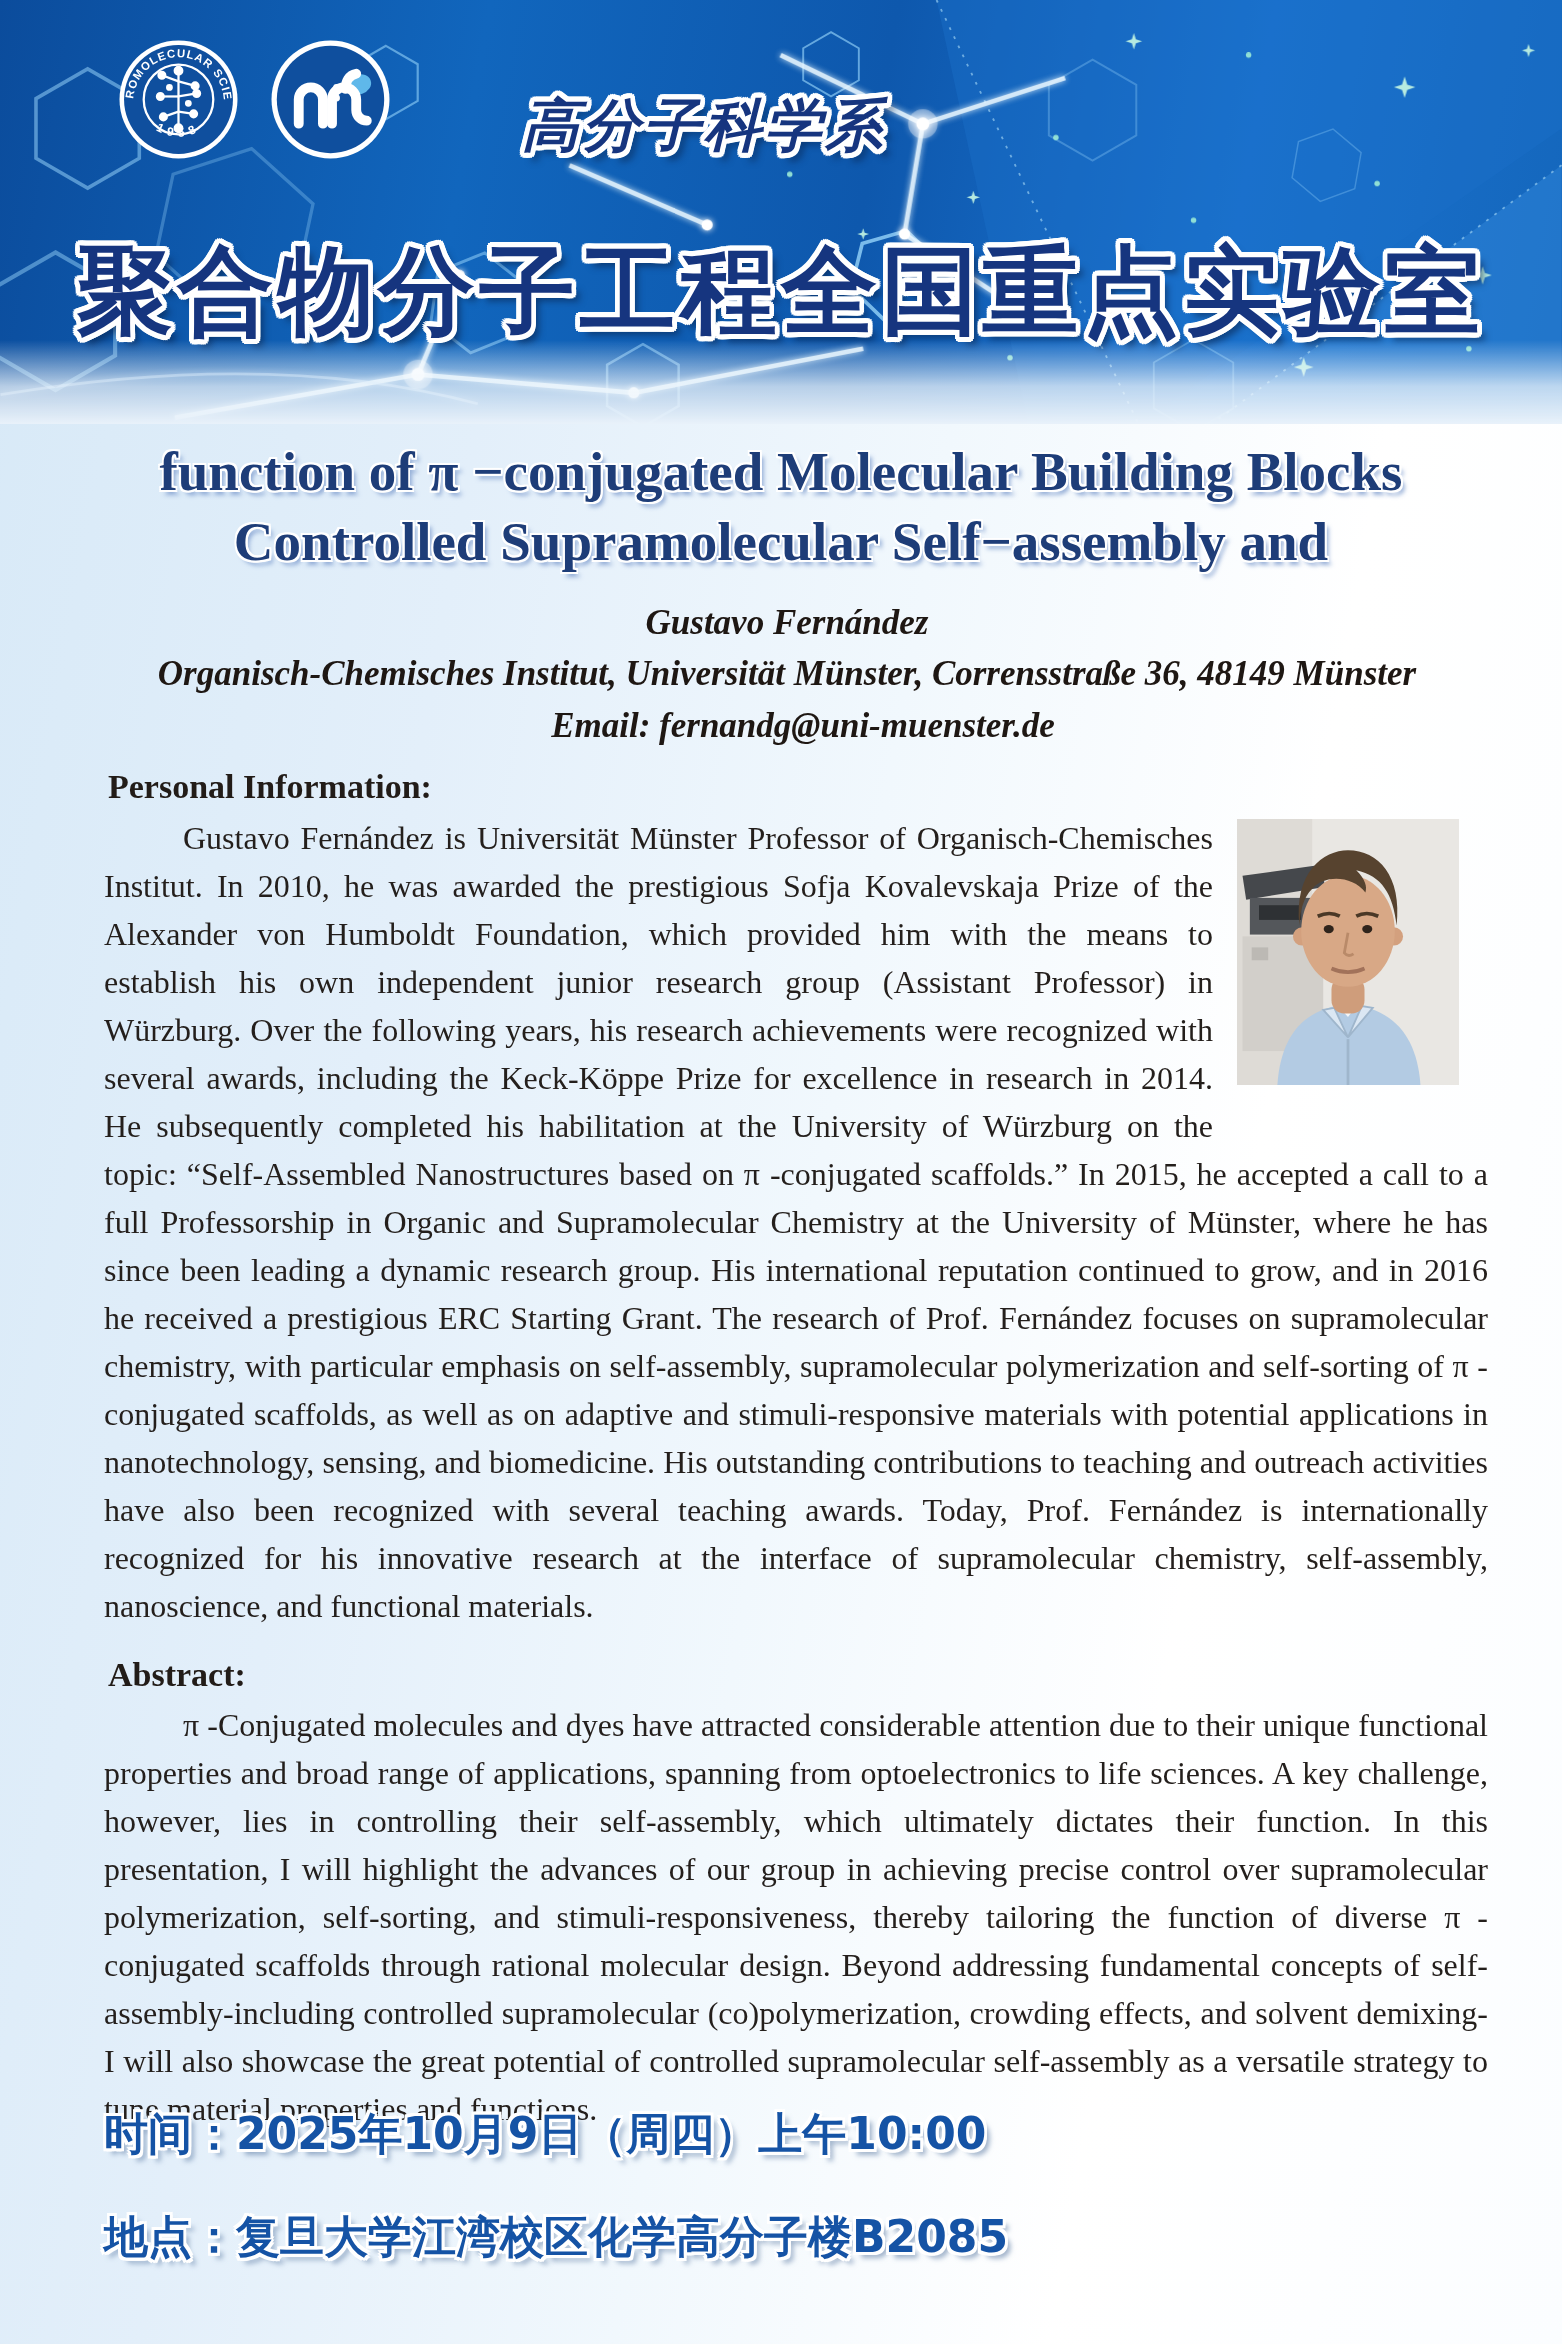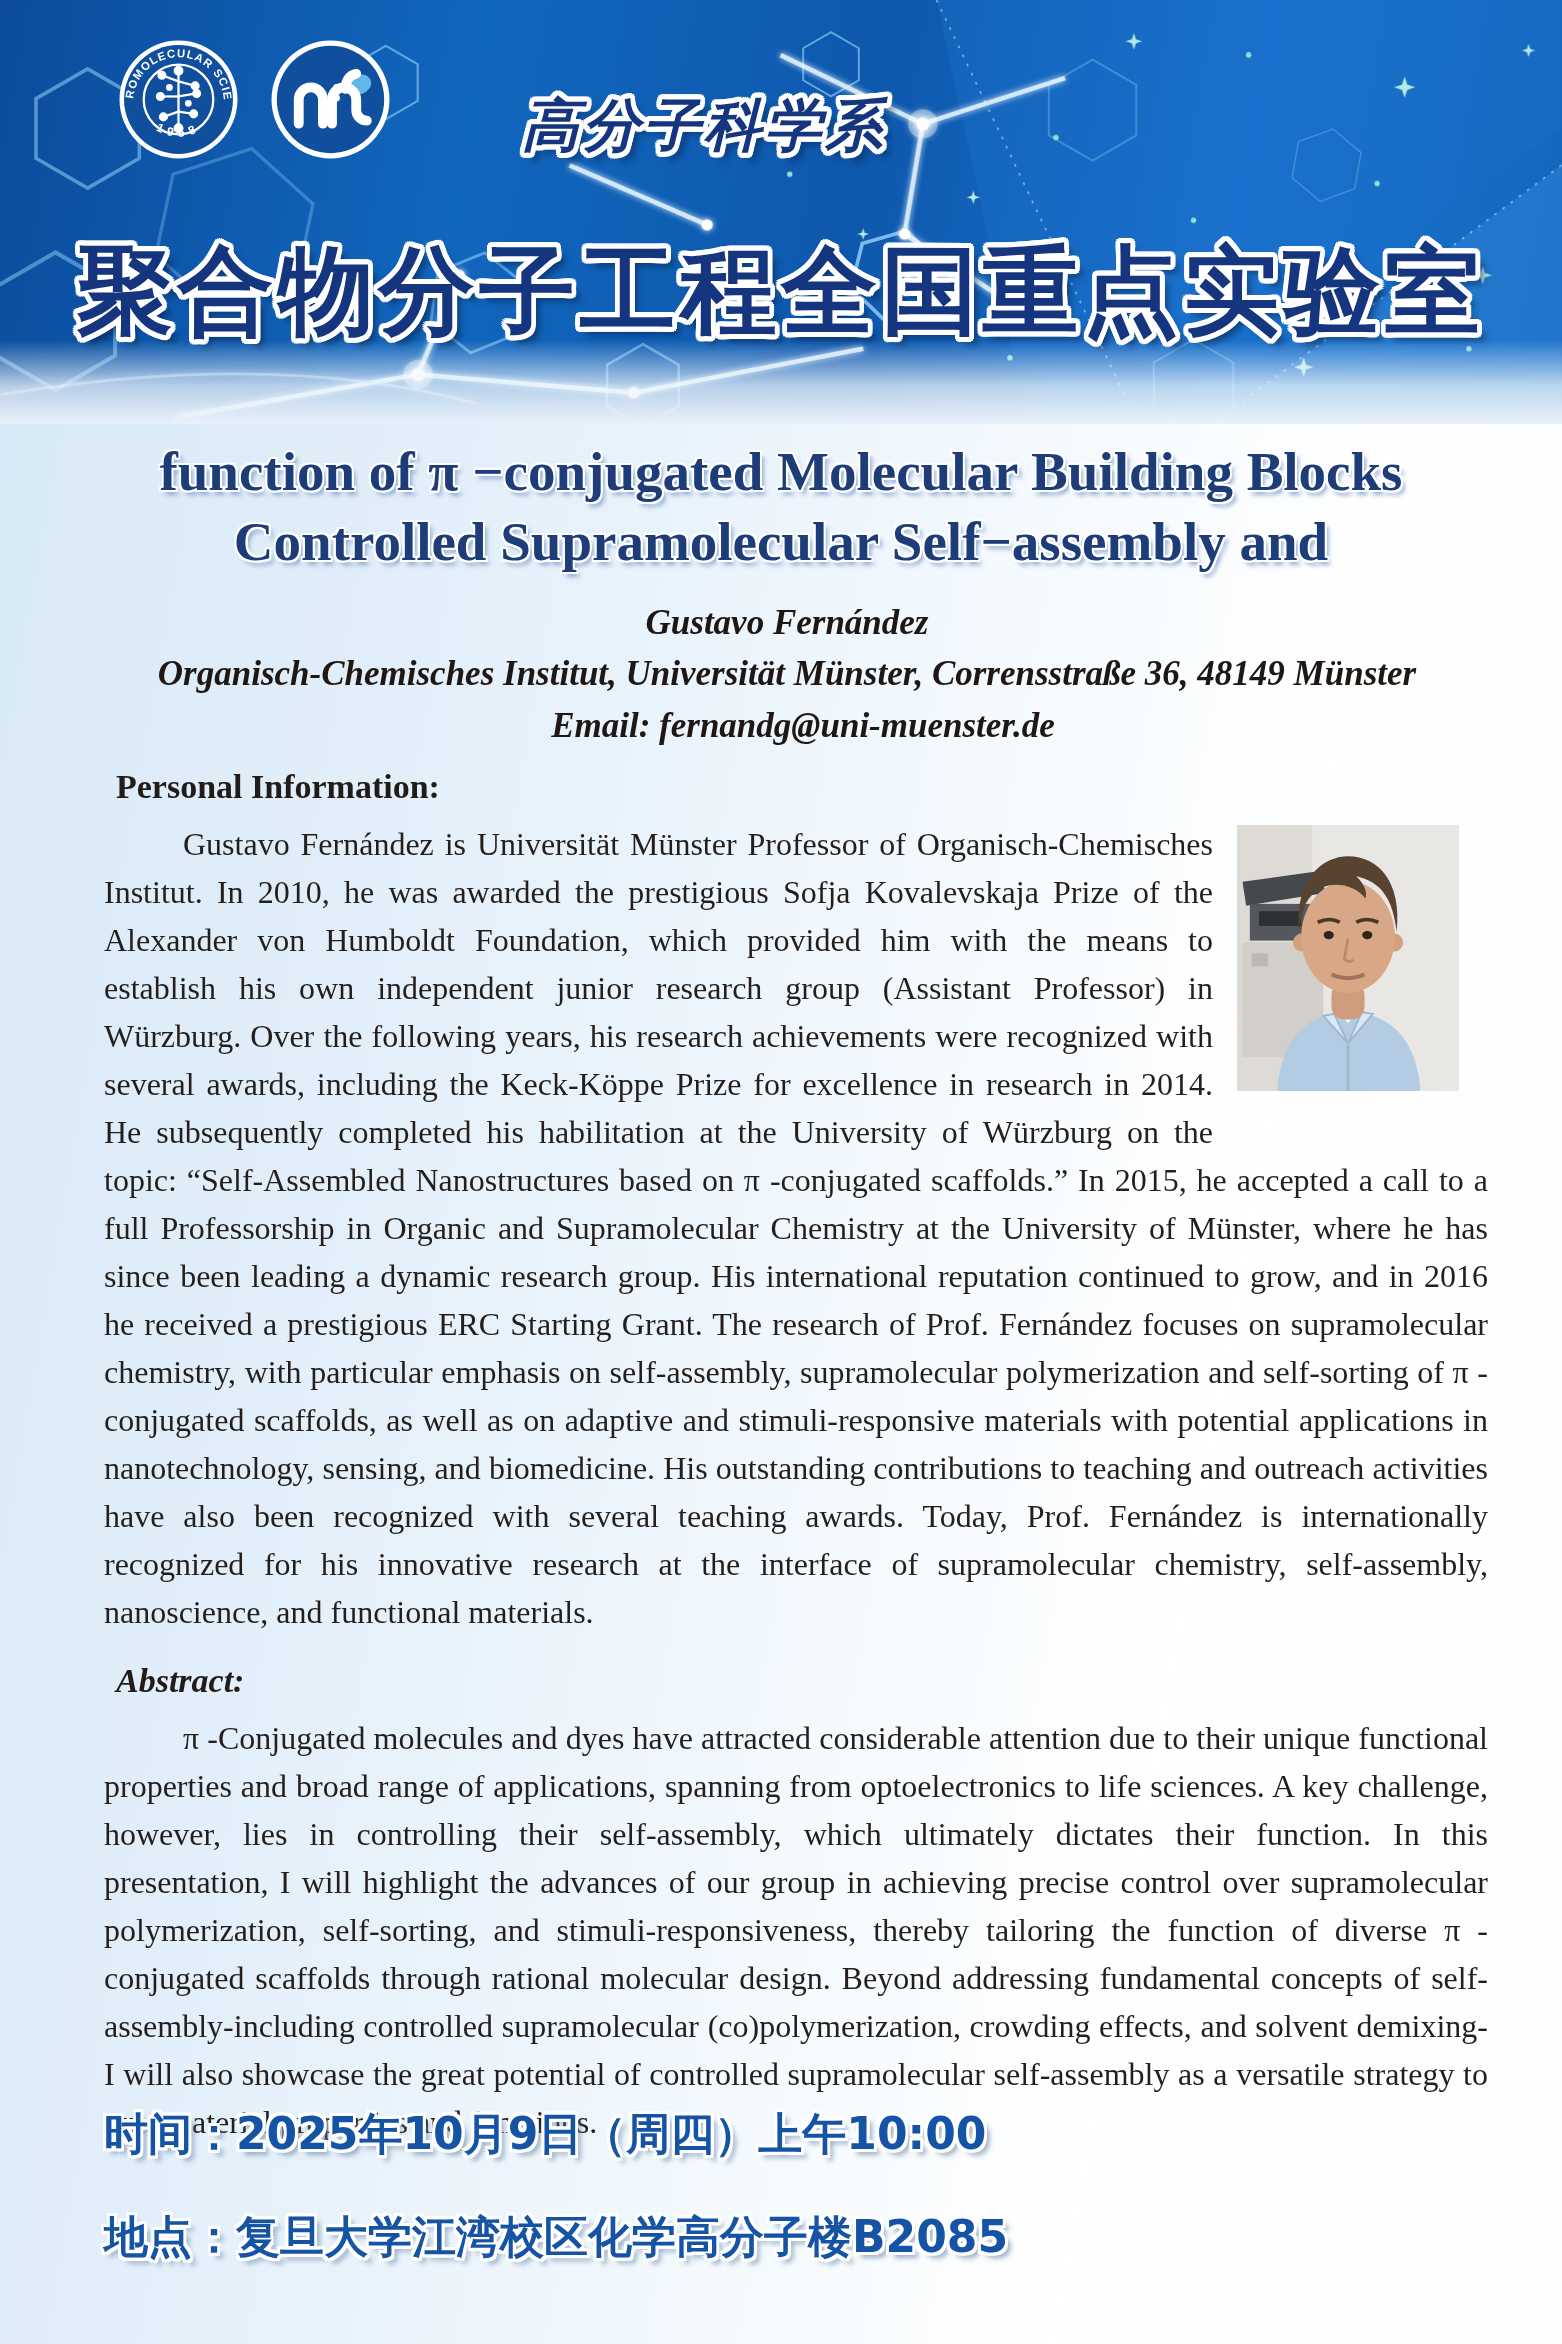--- a/index.html
+++ b/index.html
@@ -32,25 +32,25 @@
     text-shadow:-1.8px 0 0 #fff,1.8px 0 0 #fff,0 -1.8px 0 #fff,0 1.8px 0 #fff,
       -1.8px -1.8px 0 #fff,1.8px -1.8px 0 #fff,-1.8px 1.8px 0 #fff,1.8px 1.8px 0 #fff,
       3.7px 4.6px 4.6px rgba(125,155,205,.8);}
   
   .speaker{margin-top:20px;text-align:center;font-style:italic;font-weight:bold;color:#1e1713;padding-left:12px;}
   .speaker .name{font-size:35px;line-height:51px;}
   .speaker .affil{font-size:35px;line-height:52px;white-space:nowrap;}
   .speaker .email{font-size:35px;line-height:51px;margin-left:32px;}
   
   .content{padding:0 74px 0 104px;}
-  .sec-head{margin:12px;margin-top:14.7px;font-size:34px;line-height:42px;font-weight:bold;color:#221c18;}
+  .sec-head{margin:4px;margin-top:14.7px;font-size:34px;line-height:42px;font-weight:bold;color:#221c18;}
   .para{margin:0;font-size:32px;line-height:48px;text-align:justify;text-indent:79px;color:#241f1c;}
   .bio-wrap{margin-top:6px;}
   .portrait-float{float:right;width:222px;height:266px;margin:5.5px 29px 61px 24px;}
-  .abstract-head{margin-top:24px;font-style:italic;}
+  .abstract-head{margin-top:24px;}
   .abstract-para{margin-top:5.5px;}
   
   .footer-line{position:absolute;left:104px;font-family:"DejaVu Sans",sans-serif;font-weight:bold;
     font-size:44px;color:#1553a5;white-space:nowrap;
     text-shadow:
       -2.8px 0 0 #fff,2.8px 0 0 #fff,0 -2.8px 0 #fff,0 2.8px 0 #fff,
       -2.8px -2.8px 0 #fff,2.8px -2.8px 0 #fff,-2.8px 2.8px 0 #fff,2.8px 2.8px 0 #fff,
       -0.9px -2.8px 0 #fff,0.9px 2.8px 0 #fff,
       5.5px 6.4px 5.5px rgba(95,125,165,.6);}
   .footer-time{top:2105px;}

